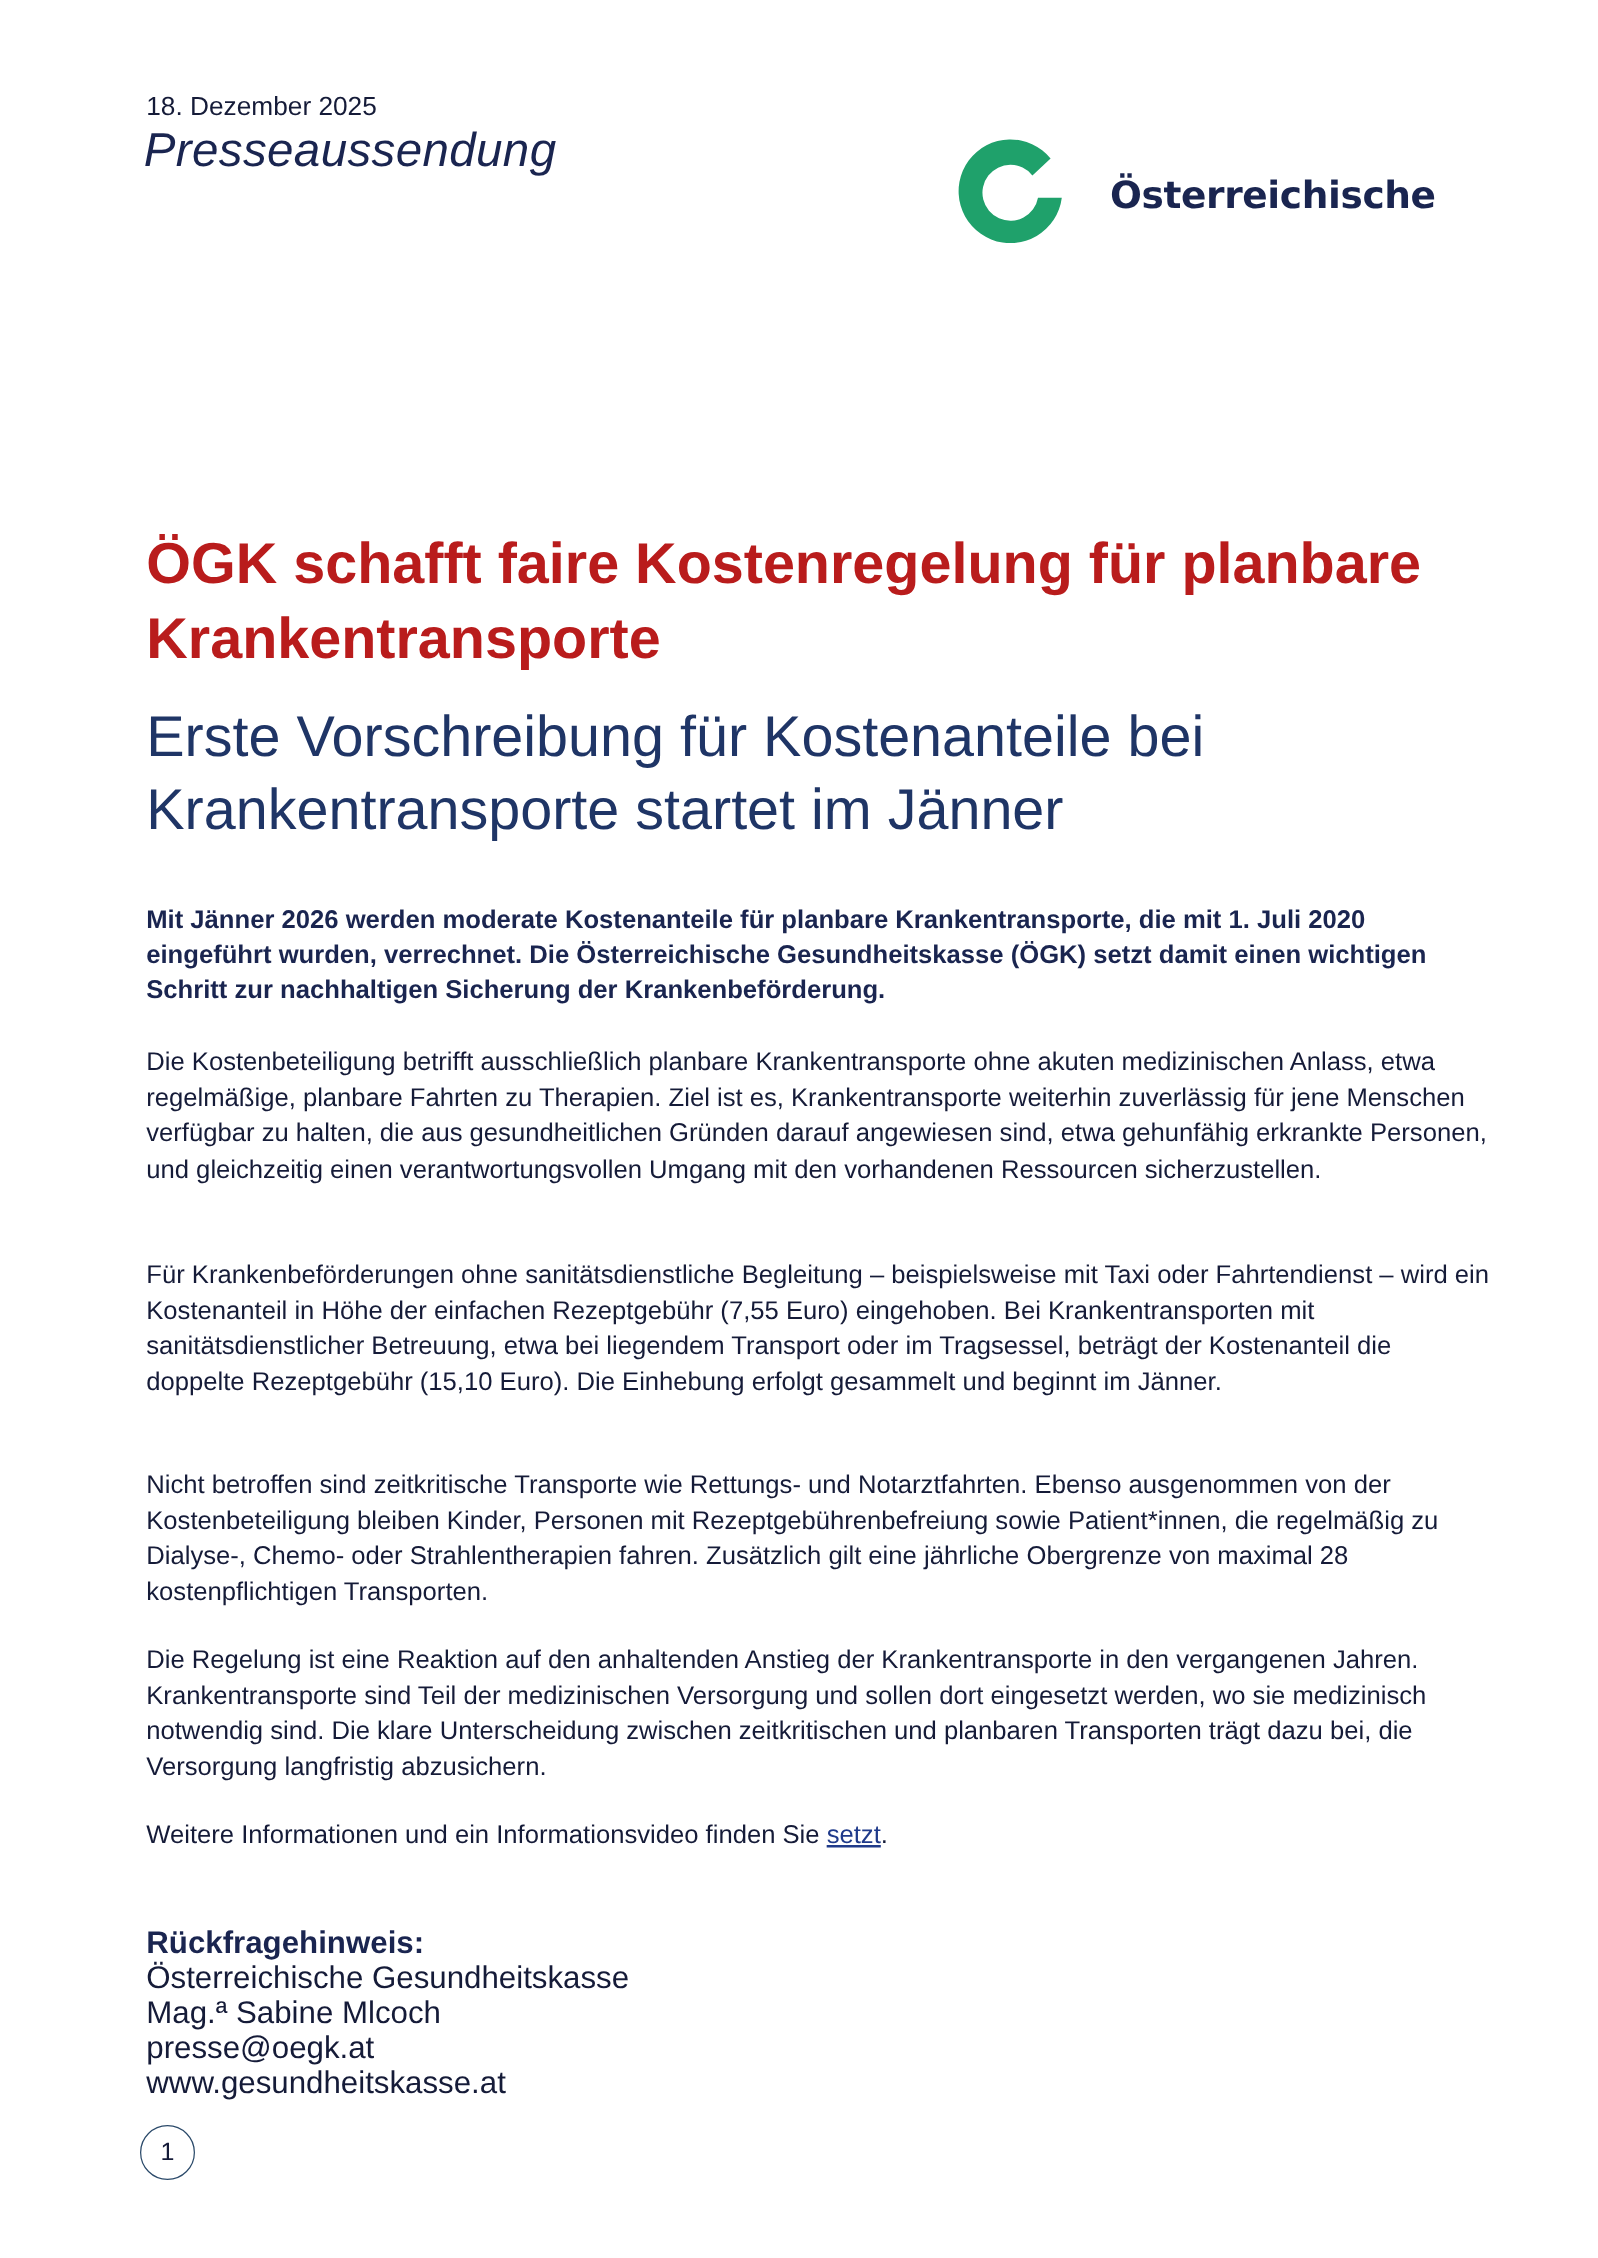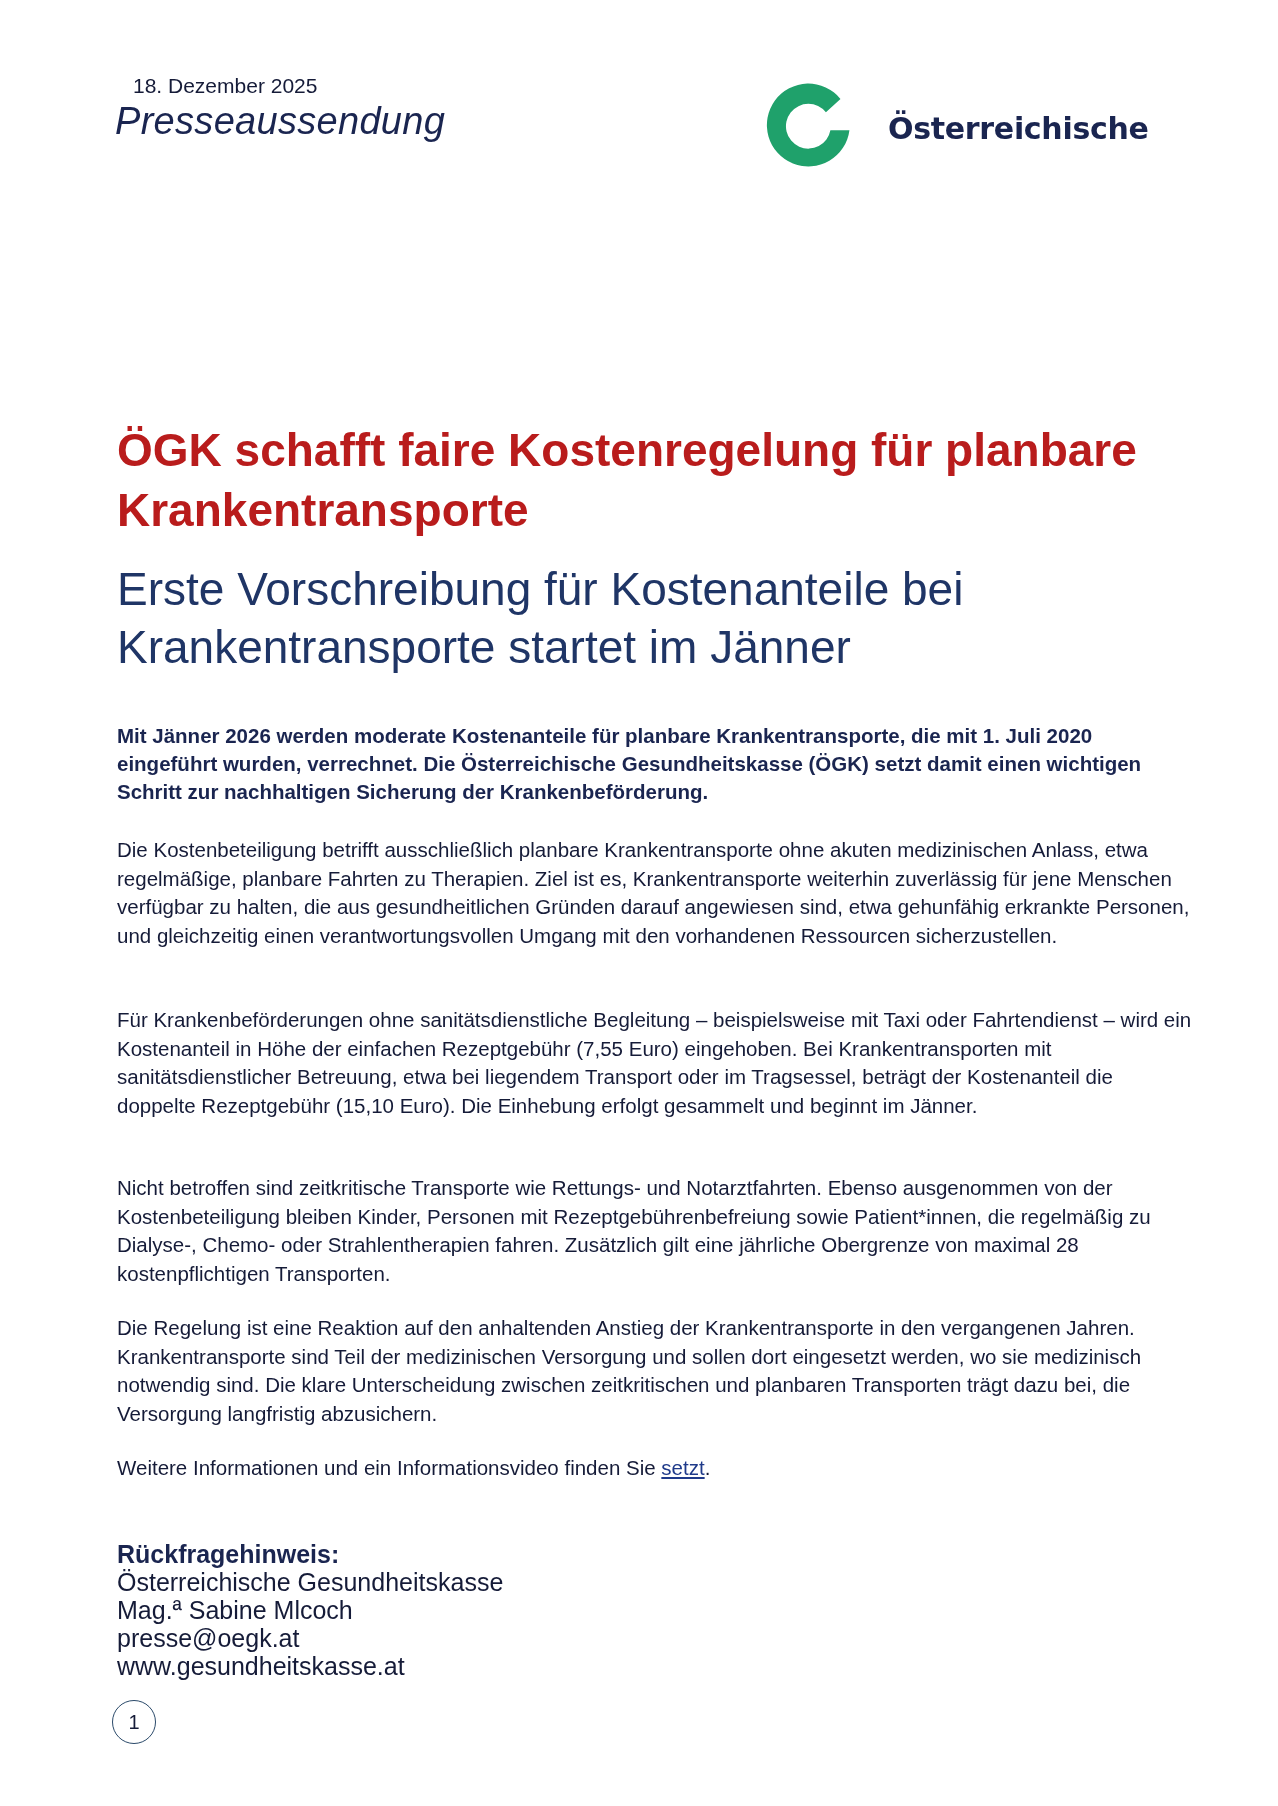--- a/index.html
+++ b/index.html
@@ -1,20 +1,20 @@
 <!DOCTYPE html>
 <html><head>
 <meta charset="utf-8">
 <style>
   html, body { margin: 0; padding: 0; background: #ffffff; }
   body { width: 1278px; height: 1806px; position: relative; overflow: hidden;
          font-family: "Liberation Sans", sans-serif; color: #1a2550; }
-  .date { position: absolute; left: 117px; top: 74px; font-size: 21px; color: #151b38; margin-left: 16px; }
+  .date { position: absolute; left: 117px; top: 74px; font-size: 21px; color: #151b38; }
   .doctype { position: absolute; left: 115px; top: 100px; font-size: 38px; color: #1a2550; letter-spacing: 0.3px; font-style: italic; }
-  .logo { position: absolute; left: 752px; top: 72px; display: flex; align-items: center; text-align: right; }
+  .logo { position: absolute; left: 752px; top: 100px; display: flex; align-items: center; text-align: right; }
   .logo svg { width: 112px; height: 112px; }
   .logo-text { margin-left: 24px; font-family: "DejaVu Sans", sans-serif; font-weight: bold; color: #1a2550; line-height: 37px; font-size: 30px; letter-spacing: -0.3px; }
   .headline { position: absolute; left: 117px; top: 420px; width: 1050px; font-size: 46px; font-weight: bold; line-height: 60px; color: #b91c1c; }
   .subline { position: absolute; left: 117px; top: 560px; width: 1080px; font-size: 46px; line-height: 58px; color: #1f3566; }
   .lead { position: absolute; left: 117px; top: 722px; width: 1060px; font-size: 20.5px; line-height: 28px; font-weight: bold; color: #1a2550; }
   .para { position: absolute; left: 117px; width: 1080px; font-size: 20.5px; line-height: 28.5px; color: #151b38; }
   .p1 { top: 836px; }
   .p2 { top: 1006px; }
   .p3 { top: 1174px; }
   .p4 { top: 1314px; }

